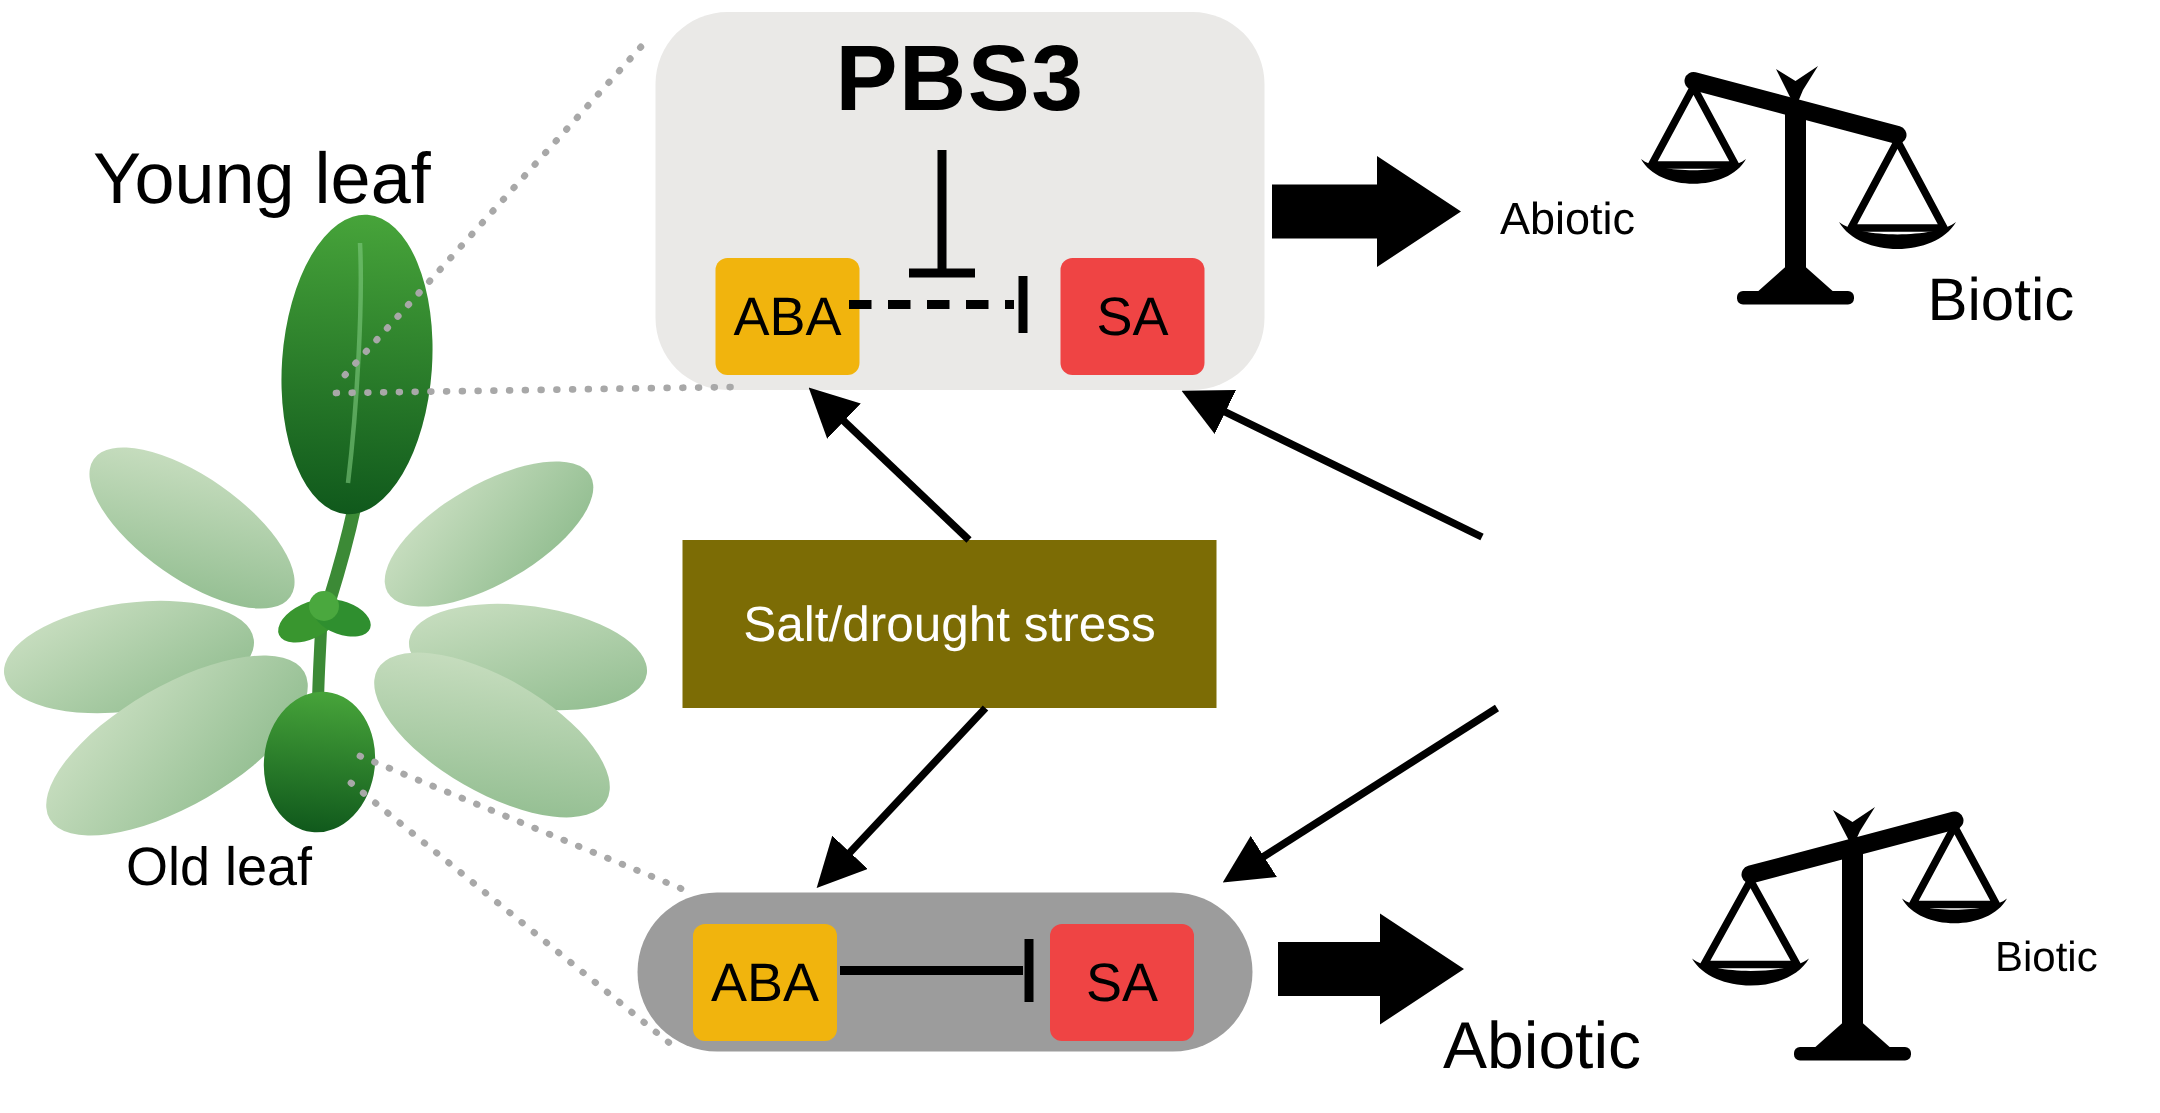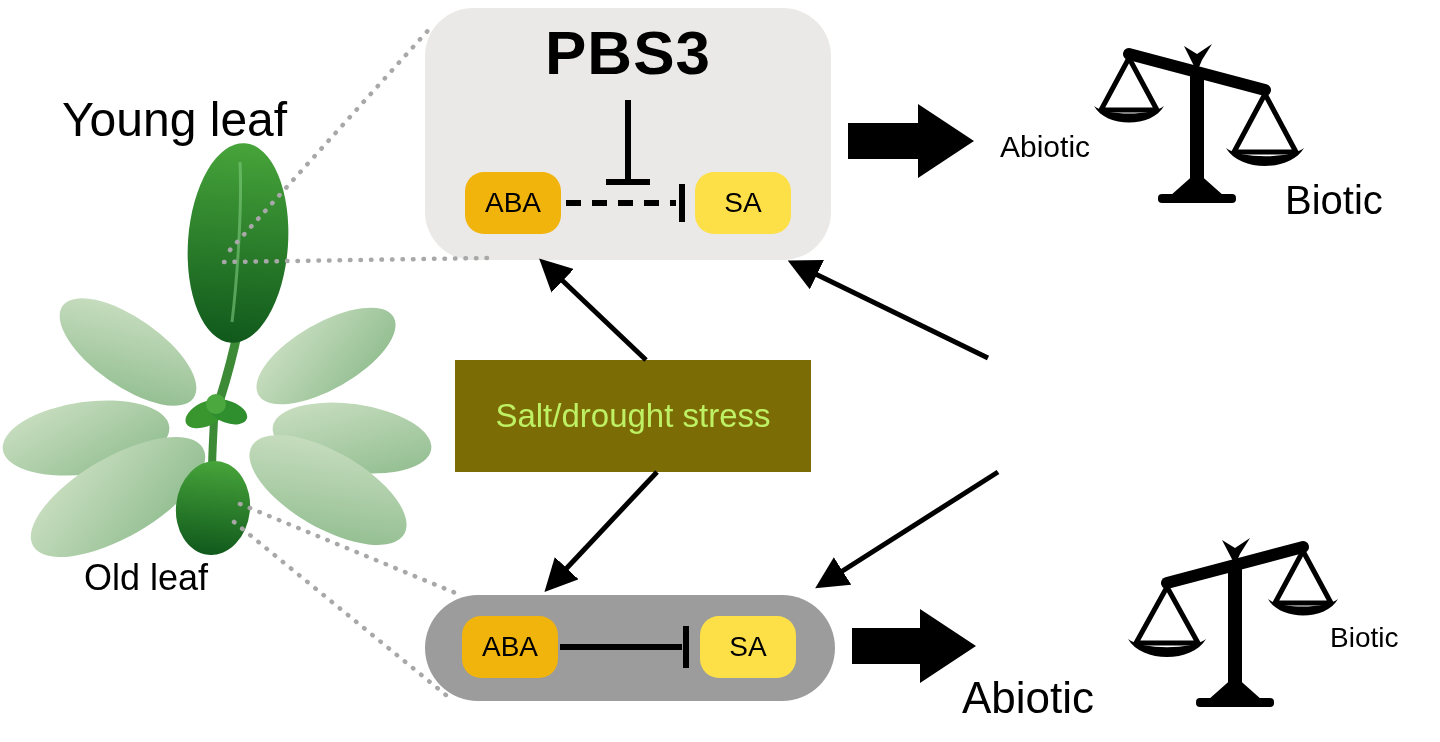--- a/index.html
+++ b/index.html
@@ -5,38 +5,38 @@
   html,body{margin:0;padding:0;background:#fff;}
   #canvas{position:relative;width:1440px;height:742px;background:#ffffff;
           font-family:"Liberation Sans",sans-serif;color:#000;overflow:hidden;}
   .abs{position:absolute;line-height:1;}
 
   
   #young-leaf-label{left:62px;top:96px;font-size:48px;}
   #old-leaf-label{left:84px;top:560px;font-size:36px;}
 
   
-  #young-panel{left:425px;top:8px;width:406px;height:252px;background:#eae9e7;border-radius:48px;}
+  #young-panel{left:437px;top:8px;width:406px;height:252px;background:#eae9e7;border-radius:48px;}
   #pbs3-label{left:0;top:14px;width:100%;text-align:center;font-size:62px;font-weight:700;letter-spacing:1px;}
 
   
   #old-panel{left:425px;top:595px;width:410px;height:106px;background:#9c9c9c;border-radius:53px;}
 
-  .hormone{position:absolute;width:96px;height:62px;border-radius:19px;
-           display:flex;align-items:center;justify-content:center;font-size:28px;}
+  .hormone{position:absolute;width:96px;height:78px;border-radius:8px;
+           display:flex;align-items:center;justify-content:center;font-size:36px;}
   .hormone.aba{background:#f1b40d;}
-  .hormone.sa{background:#fde047;}
+  .hormone.sa{background:#ef4444;}
   #aba-young{left:40px;top:164px;}
   #sa-young{left:270px;top:164px;}
   #aba-old{left:37px;top:21px;}
   #sa-old{left:275px;top:21px;}
 
   
   .stress-box{position:absolute;display:flex;flex-direction:column;align-items:center;justify-content:center;
-              color:#bef264;font-size:33px;line-height:1.25;text-align:center;}
+              color:#ffffff;font-size:33px;line-height:1.25;text-align:center;}
   #abiotic-stress-box{left:455px;top:360px;width:356px;height:112px;background:#7c6c05;}
   #biotic-stress-box{left:848px;top:358px;width:308px;height:114px;background:#5e0e0c;}
 
   
   #balance-young-left-label{left:1000px;top:132px;font-size:30px;}
   #balance-young-right-label{left:1285px;top:180px;font-size:40px;}
   #balance-old-left-label{left:962px;top:676px;font-size:44px;}
   #balance-old-right-label{left:1330px;top:624px;font-size:28px;}
 
   svg#layer{position:absolute;left:0;top:0;pointer-events:none;}

